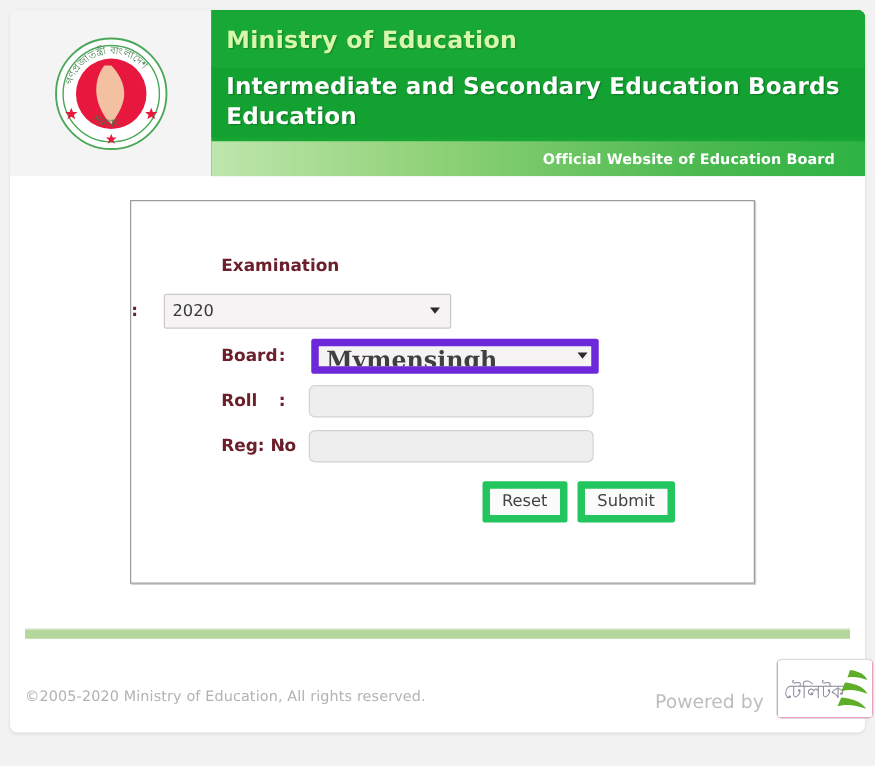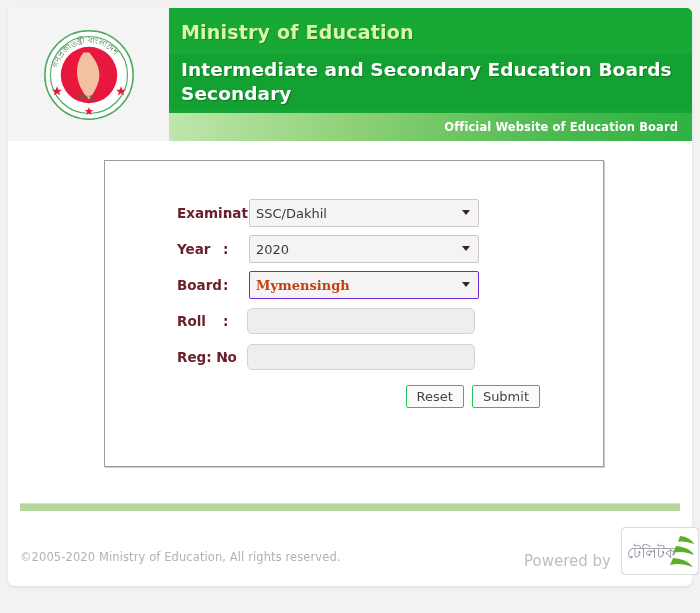--- a/index.html
+++ b/index.html
@@ -118,21 +118,21 @@
     height: 28px;
     background: linear-gradient(to right, #bfe6ad 0%, #8ed176 35%, #4bb94f 75%, #2db243 100%);
     display: flex;
     align-items: center;
     justify-content: flex-end;
   }
   .band-sub span {
     color: #ffffff;
     font-size: 11.5px;
     font-weight: bold;
-    margin-right: 14px;
+    margin-right: 24px;
     letter-spacing: 0.1px;
   }
   
   .form-panel {
     position: absolute;
     left: 96px;
     top: 152px;
     width: 498px;
     height: 305px;
     background: #ffffff;
@@ -189,23 +189,23 @@
     top: 11px;
     width: 0; height: 0;
     border-left: 4px solid transparent;
     border-right: 4px solid transparent;
     border-top: 5px solid #2a2a2a;
     pointer-events: none;
   }
   select.board-sel {
     font-family: "DejaVu Serif", "Liberation Serif", serif;
     font-weight: bold;
-    font-size: 13px;
-    color: #c2410c;
-    border: 1px solid #6d28d9;
+    font-size: 19px;
+    color: #404040;
+    border: 6px solid #6d28d9;
   }
   input.ctl {
     width: 228px;
     height: 26px;
     box-sizing: border-box;
     background: #eeeeee;
     border: 1px solid #d6d2d3;
     border-radius: 5px;
     margin-left: -2px;
     font-size: 13px;
@@ -214,21 +214,21 @@
     color: #333;
   }
   .btn-row {
     display: flex;
     justify-content: flex-end;
     padding-right: 63px;
     margin-top: 10px;
   }
   .btn {
     background: #fbfbfb;
-    border: 1px solid #22c55e;
+    border: 6px solid #22c55e;
     border-radius: 2px;
     color: #444;
     font-size: 13px;
     font-family: "DejaVu Sans", "Liberation Sans", sans-serif;
     padding: 3px 10px;
     margin-left: 8px;
     cursor: pointer;
   }
   
   .divider {
@@ -341,47 +341,38 @@
             </g>
           </g>
         </svg>
 
         <div class="band-title">
           <span>Ministry of Education</span>
         </div>
 
         <div class="band-main">
           <div class="l1">Intermediate and Secondary Education Boards</div>
-          <div class="l2">Secondary</div>
+          <div class="l2">Education</div>
         </div>
 
         <div class="band-sub">
           <span>Official Website of Education Board</span>
         </div>
       </div>
     </div>
 
     <div class="form-panel">
       <div class="form-rows">
 
         <div class="frow">
           <div class="flabel">Examination</div>
           <div class="fcolon">:</div>
-          <div class="fctrl">
-            <span class="selwrap">
-              <select class="ctl">
-                <option>SSC/Dakhil</option>
-              </select>
-              <span class="arrow"></span>
-            </span>
-          </div>
         </div>
 
         <div class="frow">
-          <div class="flabel">Year</div>
           <div class="fcolon">:</div>
           <div class="fctrl">
             <span class="selwrap">
               <select class="ctl">
                 <option>2020</option>
               </select>
               <span class="arrow"></span>
             </span>
           </div>
         </div>

